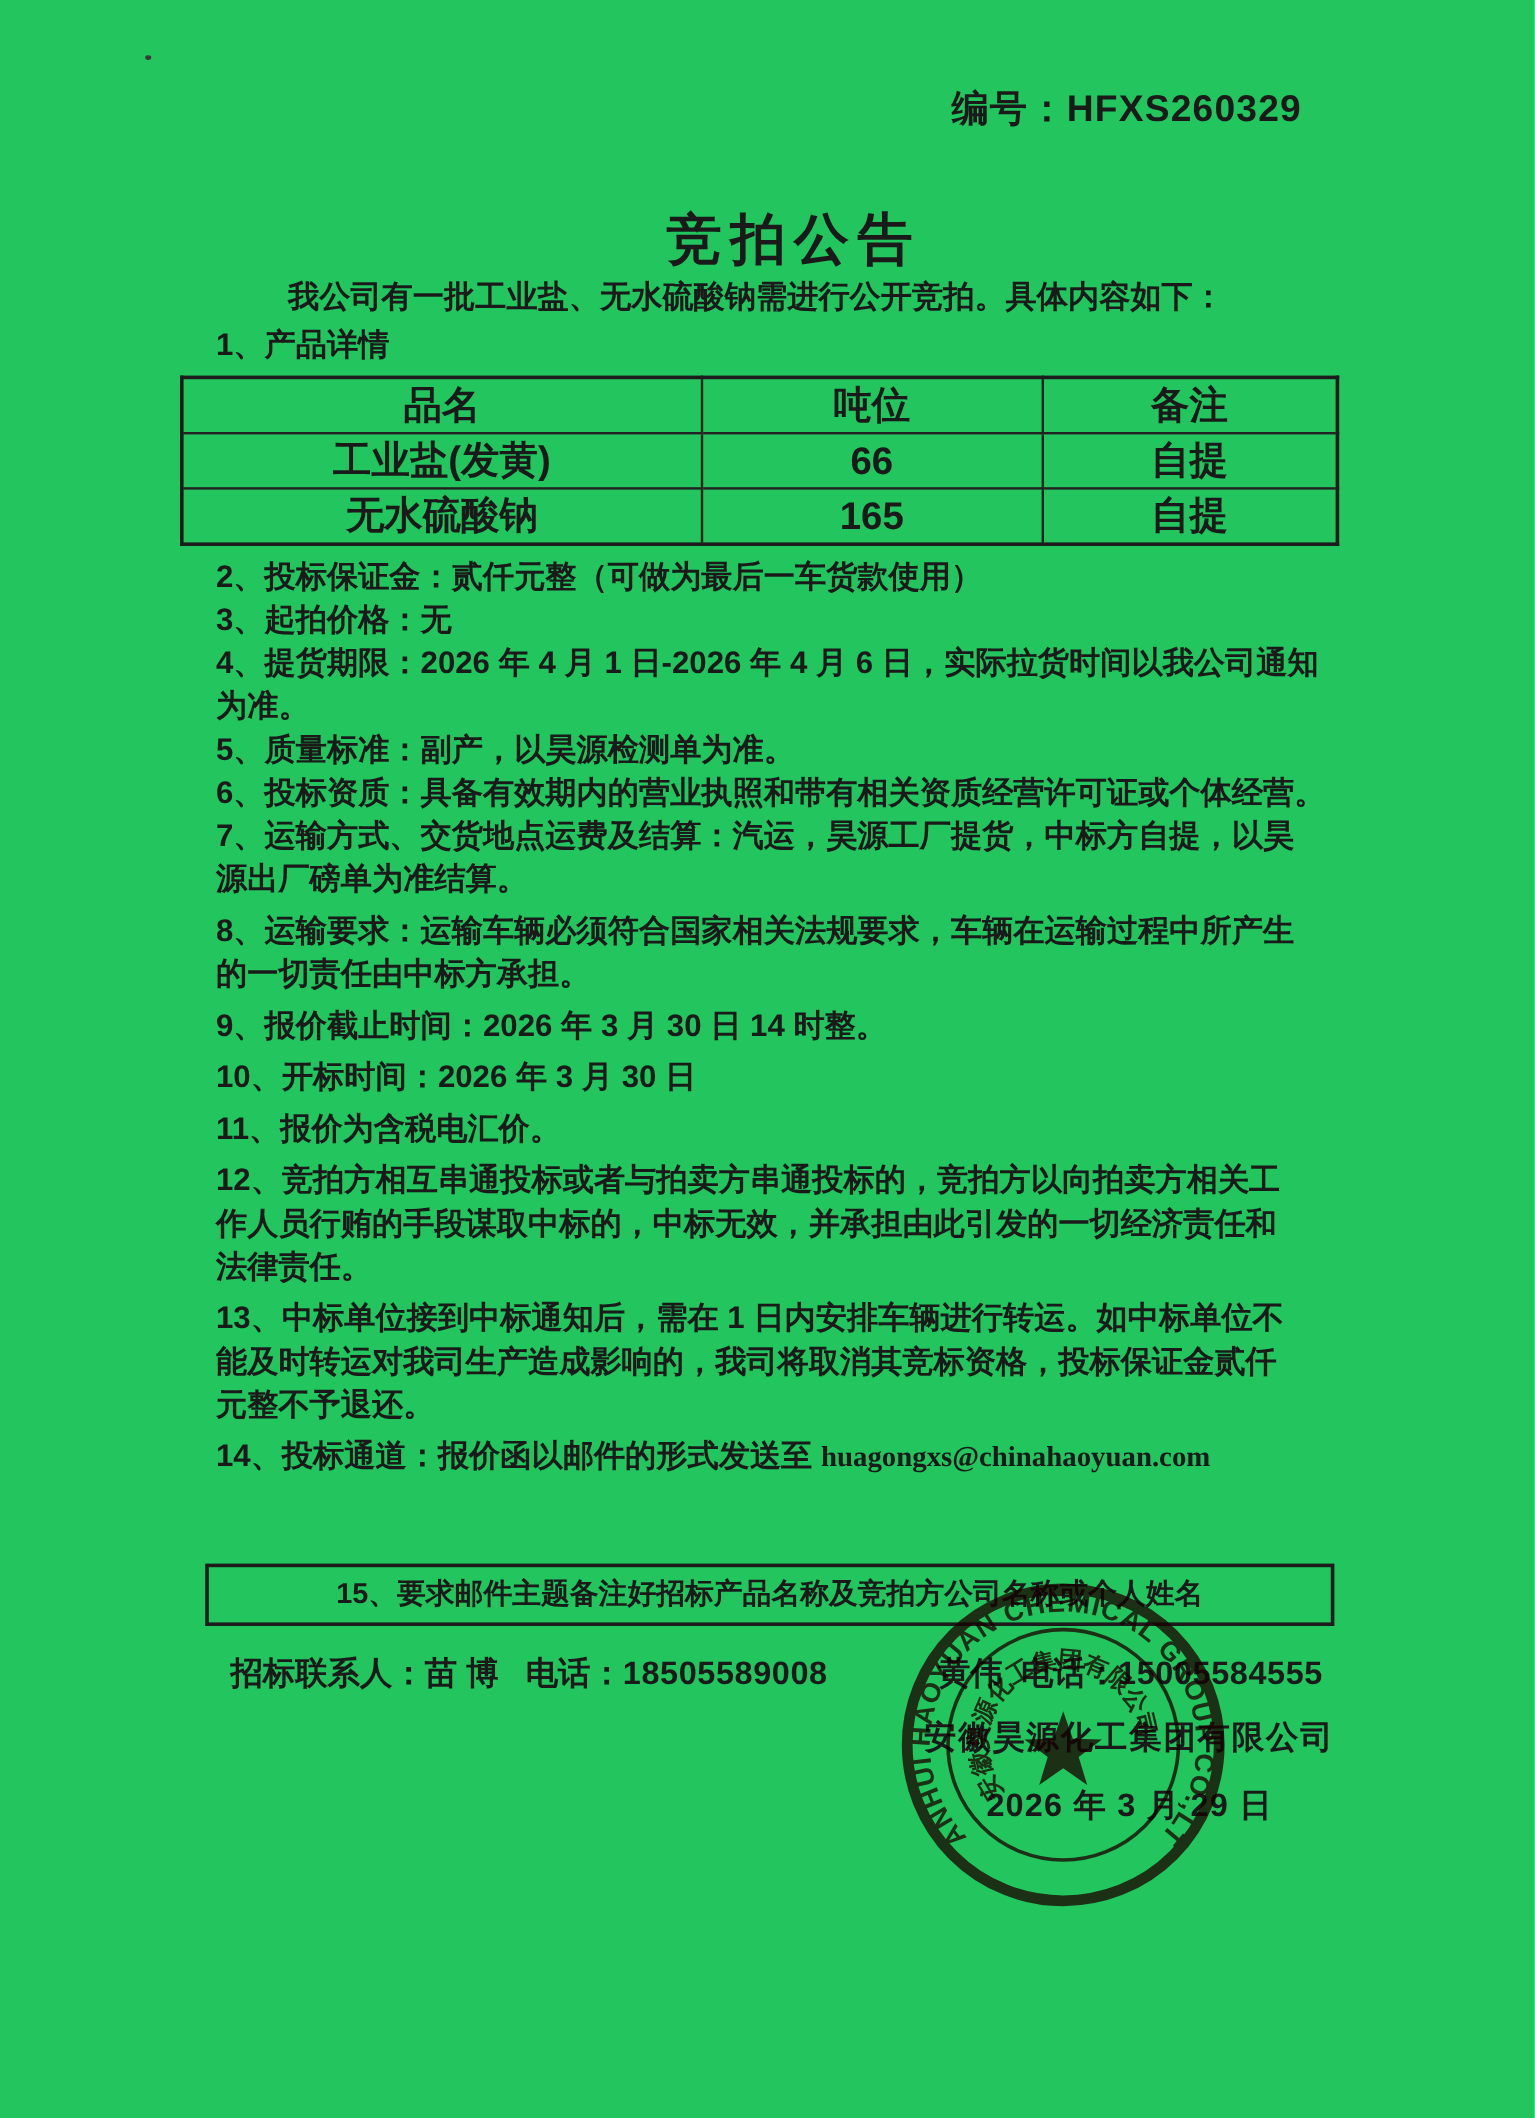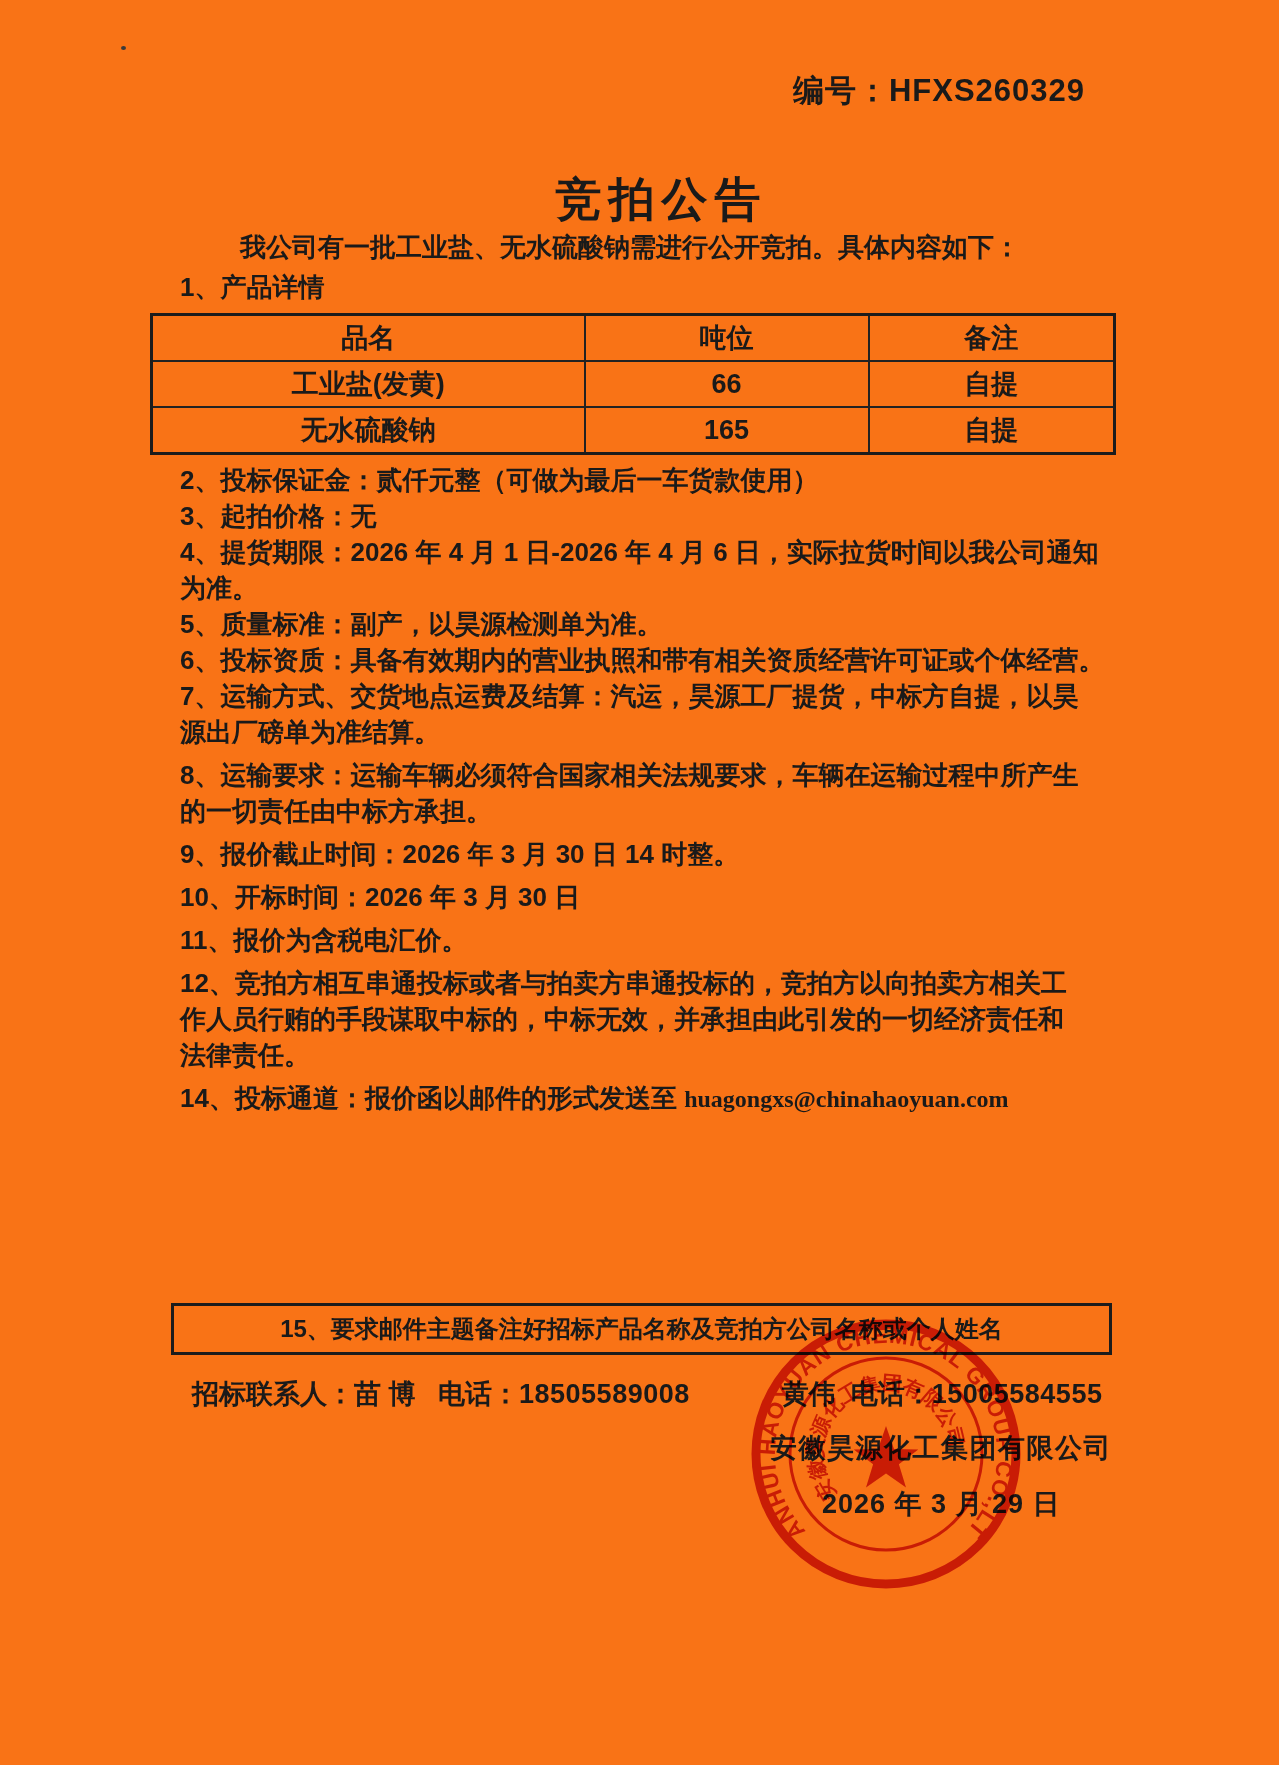--- a/index.html
+++ b/index.html
@@ -1,20 +1,20 @@
 <!DOCTYPE html>
 <html><head>
 <meta charset="utf-8">
 <style>
   html,body{margin:0;padding:0;background:#e9e9e9;}
   .page{
     position:relative;
     width:1279px;height:1765px;
     margin:0 auto;
-    background:#f97316;
+    background:#22c55e;
     font-family:"Liberation Sans","DejaVu Sans",sans-serif;
     color:#1a1a1a;
     overflow:hidden;
   }
   .speck{
     position:absolute;left:121px;top:46px;width:5px;height:4px;
     background:#3a3a3a;border-radius:50%;
   }
   .doc-number{
     position:absolute;top:70px;right:194px;
@@ -45,21 +45,21 @@
   }
   table.product-table{
     border-collapse:collapse;
     margin:8px 0 0 -30px;
     width:963px;
     table-layout:fixed;
   }
   table.product-table td{
     border:2px solid #222222;
     height:44px;text-align:center;vertical-align:middle;
-    font-size:27px;font-weight:700;padding:0;
+    font-size:32px;font-weight:700;padding:0;
   }
   table.product-table{border:3px solid #1c1c1c;}
   .col-name{width:433px;}
   .col-tonnage{width:284px;}
   .col-note{width:246px;}
   .boxed-item{
     position:absolute;left:171px;top:1303px;width:935px;
     border:3px solid #1c1c1c;
     font-size:24px;font-weight:700;line-height:46px;
     text-align:center;white-space:nowrap;
@@ -137,20 +137,23 @@
     <div class="item">7、运输方式、交货地点运费及结算：汽运，昊源工厂提货，中标方自提，以昊
 源出厂磅单为准结算。</div>
     <div class="item gapped">8、运输要求：运输车辆必须符合国家相关法规要求，车辆在运输过程中所产生
 的一切责任由中标方承担。</div>
     <div class="item gapped">9、报价截止时间：2026 年 3 月 30 日 14 时整。</div>
     <div class="item gapped">10、开标时间：2026 年 3 月 30 日</div>
     <div class="item gapped">11、报价为含税电汇价。</div>
     <div class="item gapped">12、竞拍方相互串通投标或者与拍卖方串通投标的，竞拍方以向拍卖方相关工
 作人员行贿的手段谋取中标的，中标无效，并承担由此引发的一切经济责任和
 法律责任。</div>
+    <div class="item gapped">13、中标单位接到中标通知后，需在 1 日内安排车辆进行转运。如中标单位不
+能及时转运对我司生产造成影响的，我司将取消其竞标资格，投标保证金贰仟
+元整不予退还。</div>
     <div class="item gapped"><span>14、投标通道：报价函以邮件的形式发送至 </span><span class="email">huagongxs@chinahaoyuan.com</span></div>
   </div>
 
   <div class="boxed-item">15、要求邮件主题备注好招标产品名称及竞拍方公司名称或个人姓名</div>
 
   <div class="contacts">
     <span>招标联系人：</span><span>苗 博</span>&nbsp;&nbsp;&nbsp;<span>电话：</span><span class="phone">18505589008</span><span class="c2">黄伟</span>&nbsp;&nbsp;<span>电话：</span><span class="phone">15005584555</span>
   </div>
 
   <div class="sig-company">安徽昊源化工集团有限公司</div>

